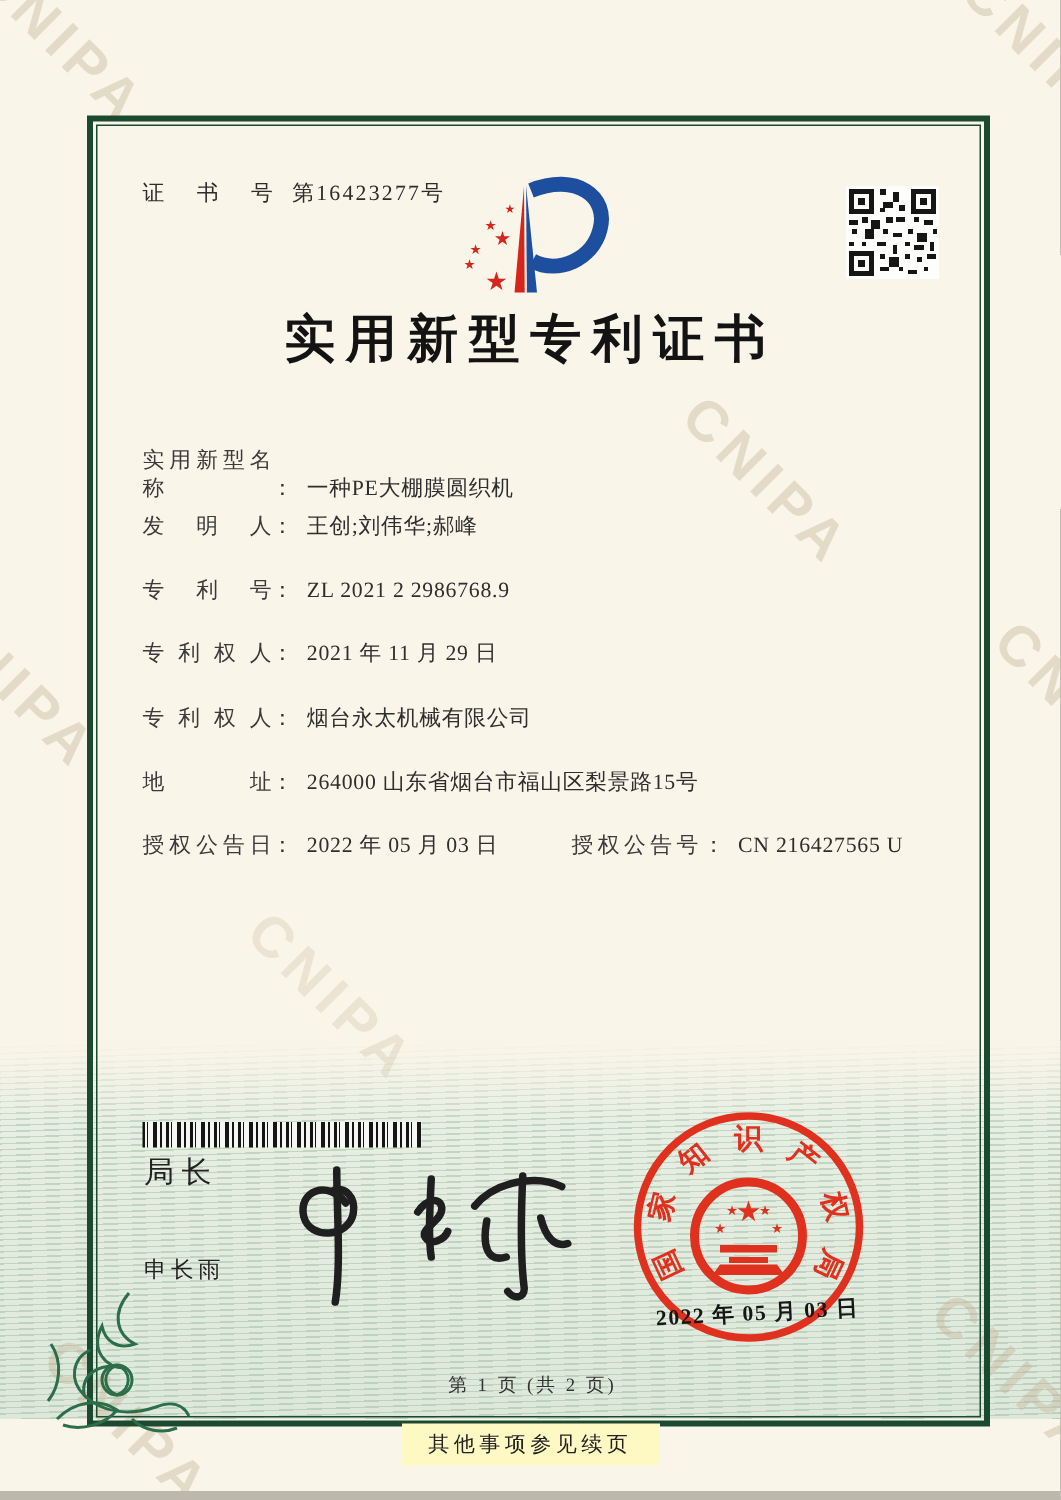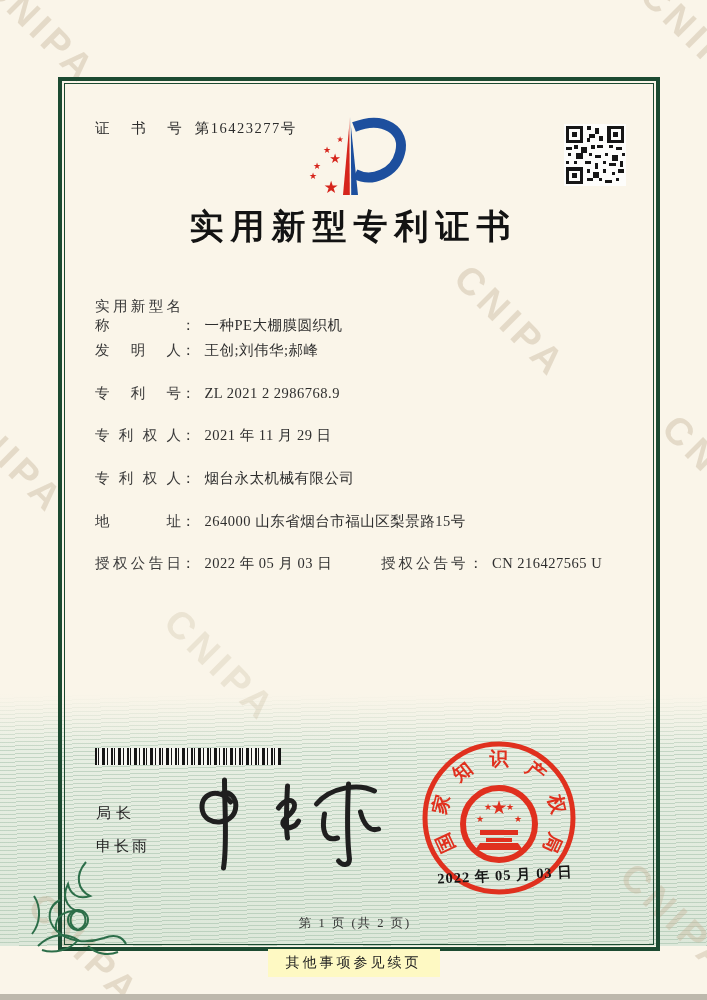--- a/index.html
+++ b/index.html
@@ -46,21 +46,21 @@
     position:absolute; left:95px; top:584px; width:524px;
     font-size:15px; line-height:29.5px; color:#242424; text-align:justify;
   }
   .paras p { margin:0; text-indent:2em; }
   .barcode {
     position:absolute; left:95px; top:748px; width:186px; height:17px;
     background:repeating-linear-gradient(90deg,
       #151515 0 2px, #f6f6f2 2px 3px, #151515 3px 4px, #f6f6f2 4px 7px,
       #151515 7px 10px, #f6f6f2 10px 12px, #151515 12px 13px, #f6f6f2 13px 16px);
   }
-  .post-title { position:absolute; left:96px; top:804px; font-size:15px; letter-spacing:5px; color:#222; }
+  .post-title { position:absolute; left:96px; top:768px; font-size:20px; letter-spacing:5px; color:#222; }
   .post-name  { position:absolute; left:96px; top:837px; font-size:15px; letter-spacing:3px; color:#222; }
   .sig { position:absolute; left:188px; top:774px; }
   .seal { position:absolute; left:419px; top:738px; }
   .seal-char { font-size:19px; font-weight:bold; fill:#e0301e; font-family:"Liberation Serif",serif; }
   .seal-date {
     position:absolute; left:425px; top:866px; width:160px; text-align:center;
     font-size:14.5px; font-weight:bold; color:#161616; letter-spacing:1px; transform:rotate(-3deg);
   }
   .page-no { position:absolute; left:58px; width:594px; top:915px; text-align:center; font-size:12.5px; color:#333; letter-spacing:2px; }
   .footer-note-wrap { position:absolute; left:0; width:707px; top:949px; text-align:center; }

